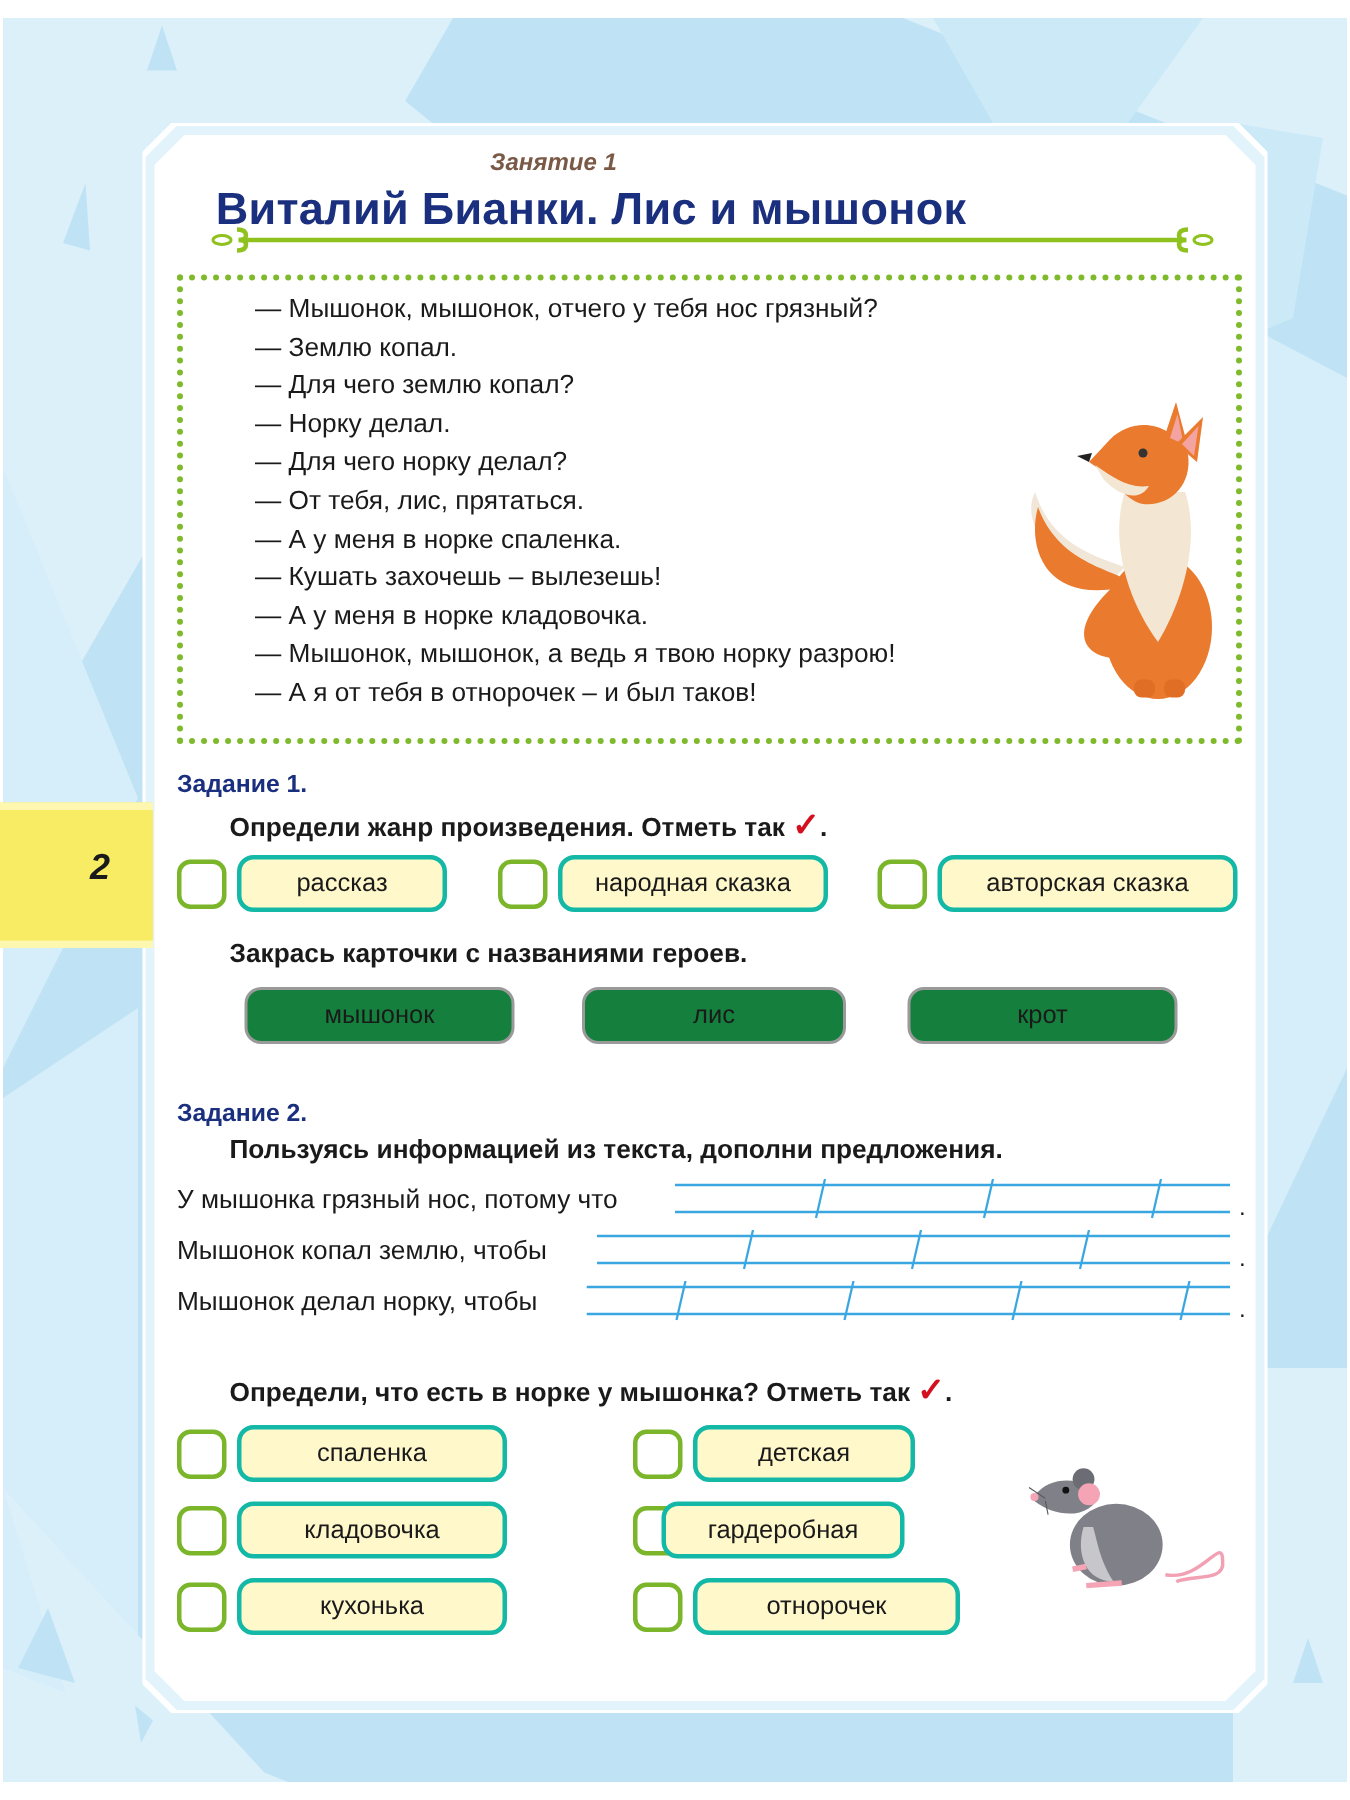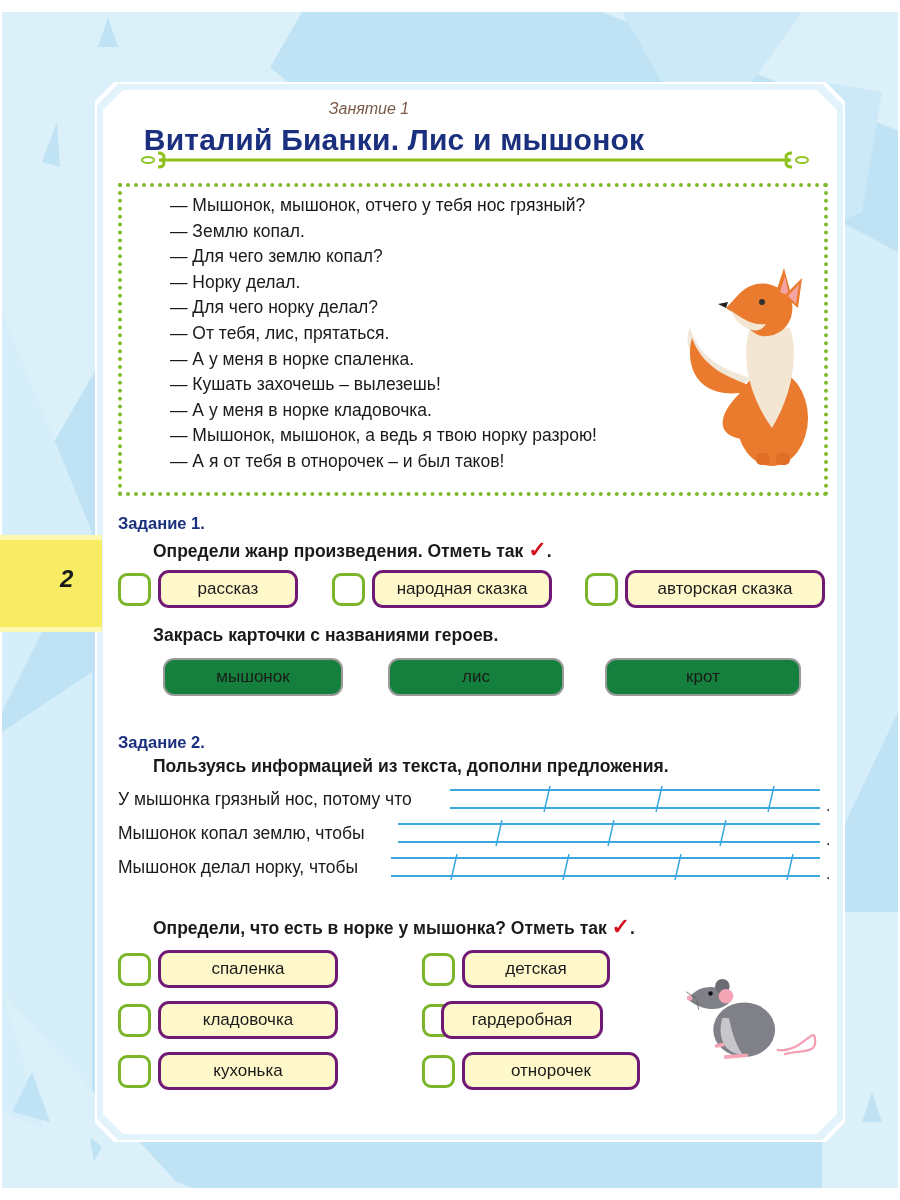--- a/index.html
+++ b/index.html
@@ -3,37 +3,37 @@
 <meta charset="utf-8">
 <style>
   html, body { margin:0; padding:0; }
   body { width:900px; height:1200px; position:relative; background:#ffffff; overflow:hidden;
          font-family:"Liberation Sans", sans-serif; }
   .bg { position:absolute; left:2px; top:12px; width:896px; height:1176px; background:#bfe3f4; overflow:hidden; }
   .bg svg { position:absolute; left:0; top:0; }
   .frame-outer { position:absolute; left:95px; top:82px; width:750px; height:1060px; }
   .frame-outer svg { position:absolute; left:0; top:0; }
   .header-sub { position:absolute; left:0; width:738px; top:100px; text-align:center; color:#7a5a47;
-                font-style:italic; font-weight:normal; font-size:16px; }
+                font-style:italic; font-weight:bold; font-size:16px; }
   .header-title { position:absolute; left:0; width:788px; top:123px; text-align:center; color:#1b2f7f;
                   font-weight:bold; font-size:30px; letter-spacing:0.2px; }
   .divider { position:absolute; left:140px; top:150px; width:670px; height:20px; }
   .text-box { position:absolute; left:118px; top:183px; width:710px; height:313px;
               border:4px dotted #7fba2d; box-sizing:border-box; }
   .dialog { position:absolute; left:170px; top:193px; margin:0; padding:0; list-style:none; }
   .dialog li { font-size:17.5px; line-height:25.6px; color:#1a1a1a; white-space:nowrap; }
   .fox { position:absolute; left:680px; top:268px; width:140px; height:205px; }
   .task-title { position:absolute; color:#1b2f7f; font-weight:bold; font-size:16.5px; }
   .instr { position:absolute; font-weight:bold; font-size:17.5px; color:#1a1a1a; white-space:nowrap; }
   .check { color:#d4101e; font-size:22px; font-weight:bold; }
   .page-tab { position:absolute; left:0; top:535px; width:102px; height:97px; background:#f7ec63;
               border-top:5px solid #fdf7b0; border-bottom:5px solid #fdf7b0; box-sizing:border-box; }
   .page-num { position:absolute; left:60px; top:565px; font-size:24px; font-weight:bold; font-style:italic; color:#1a1a1a; }
   .cb { position:absolute; width:33px; height:33px; border:3px solid #7ab52a; border-radius:9px; box-sizing:border-box; background:#fff; }
-  .card { position:absolute; height:38px; border:3px solid #701a75; border-radius:11px; background:#fff8cb; box-sizing:border-box;
+  .card { position:absolute; height:38px; border:3px solid #14b8a6; border-radius:11px; background:#fff8cb; box-sizing:border-box;
           display:flex; align-items:center; justify-content:center; font-size:17px; color:#1a1a1a; }
   .hero { position:absolute; height:38px; border:2.5px solid #9a9a9a; border-radius:11px; background:#15803d; box-sizing:border-box;
           display:flex; align-items:center; justify-content:center; font-size:17px; color:#1a1a1a; }
   .sentence { position:absolute; font-size:17.5px; color:#1a1a1a; white-space:nowrap; }
   .lines { position:absolute; }
   .dot { position:absolute; font-size:16px; color:#1a1a1a; }
   .mouse { position:absolute; left:676px; top:968px; width:160px; height:100px; }
 </style>
 </head>
 <body>
@@ -121,21 +121,21 @@
 <div class="cb" style="left:118px; top:573px;"></div>
 <div class="card" style="left:158px; top:570px; width:140px;">рассказ</div>
 <div class="cb" style="left:332px; top:573px;"></div>
 <div class="card" style="left:372px; top:570px; width:180px;">народная сказка</div>
 <div class="cb" style="left:585px; top:573px;"></div>
 <div class="card" style="left:625px; top:570px; width:200px;">авторская сказка</div>
 
 <div class="instr" style="left:153px; top:625px;">Закрась карточки с названиями героев.</div>
 <div class="hero" style="left:163px; top:658px; width:180px;">мышонок</div>
 <div class="hero" style="left:388px; top:658px; width:176px;">лис</div>
-<div class="hero" style="left:605px; top:658px; width:196px;">крот</div>
+<div class="hero" style="left:605px; top:658px; width:180px;">крот</div>
 
 <div class="task-title" style="left:118px; top:733px;">Задание 2.</div>
 <div class="instr" style="left:153px; top:756px;">Пользуясь информацией из текста, дополни предложения.</div>
 
 <div class="sentence" style="left:118px; top:789px;">У мышонка грязный нос, потому что</div>
 <svg class="lines" style="left:450px; top:786px;" width="372" height="28">
   <line x1="0" y1="4" x2="370" y2="4" stroke="#3aa7e0" stroke-width="1.8"></line>
   <line x1="0" y1="22" x2="370" y2="22" stroke="#3aa7e0" stroke-width="1.8"></line>
   <line x1="100" y1="0" x2="94" y2="26" stroke="#3aa7e0" stroke-width="1.5"></line>
   <line x1="212" y1="0" x2="206" y2="26" stroke="#3aa7e0" stroke-width="1.5"></line>

